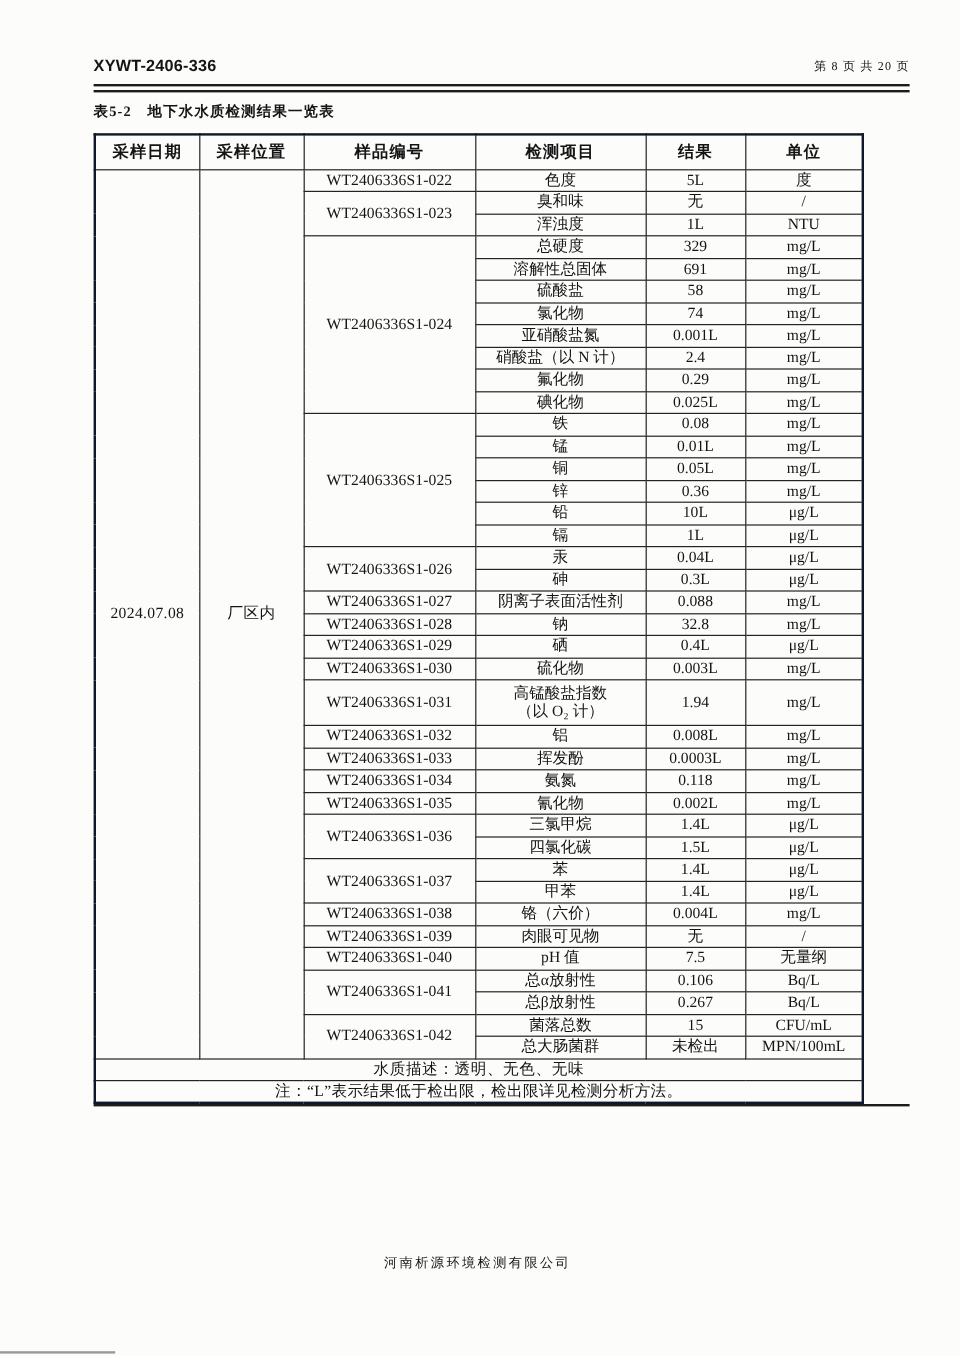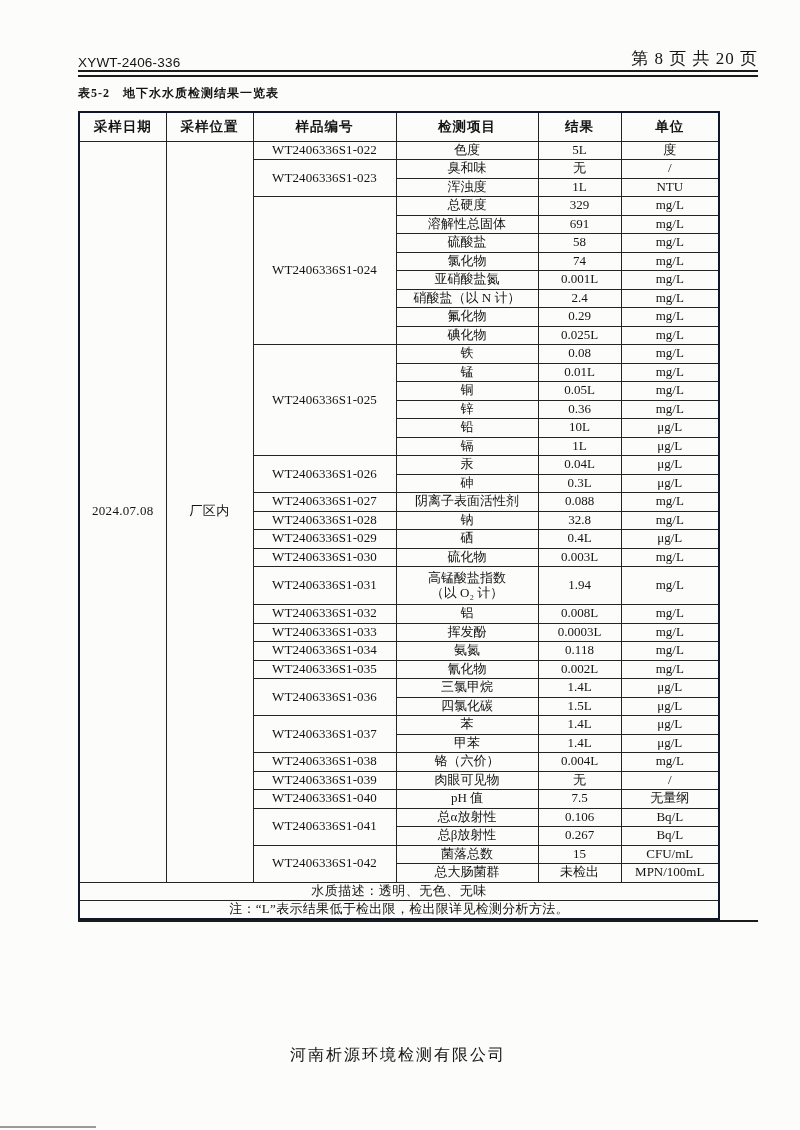--- a/index.html
+++ b/index.html
@@ -11,23 +11,23 @@
     font-family:"Liberation Serif","DejaVu Serif",serif;
     overflow:hidden;
   }
   
   .page-header {
     position:absolute; top:47px; left:78px; width:680px;
     display:flex; justify-content:space-between; align-items:flex-end;
   }
   .doc-number {
     font-family:"Liberation Sans","DejaVu Sans",sans-serif;
-    font-weight:normal; font-size:13.5px; letter-spacing:.2px;
-  }
-  .page-number { font-size:17px; letter-spacing:1px; }
+    font-weight:bold; font-size:13.5px; letter-spacing:.2px;
+  }
+  .page-number { font-size:10px; letter-spacing:1px; }
   .header-rule {
     position:absolute; top:70px; left:78px; width:680px; height:7px;
     border-top:2.5px solid #1c1c1c; border-bottom:2px solid #1c1c1c;
   }
   
   .table-title {
     position:absolute; top:85px; left:78px; width:640px;
     text-align:left; font-size:12px; font-weight:bold; letter-spacing:1px;
   }
   
@@ -51,21 +51,21 @@
   td.desc-cell { height:20px; font-size:13.5px; letter-spacing:.5px; border-bottom:1px solid #242424;margin-left:36px; }
   td.note-cell {
     text-align:left; font-size:13.5px; height:23px; padding-left:3px;
     letter-spacing:.3px; border-bottom:none;
   }
   tbody#table-foot tr:last-child td { border-bottom:none;margin-left:28px; }
   .bottom-rule { width:680px; border-top:2.5px solid #1c1c1c; }
   
   .company-footer {
     position:absolute; top:1045px; left:78px; width:640px;
-    text-align:center; font-size:16px; letter-spacing:2px;
+    text-align:center; font-size:11px; letter-spacing:2px;
   }
   .scan-artifact {
     position:absolute; left:0; bottom:2px; width:96px; height:2px;
     background:#9a9a9a;
   }
 </style>
 </head>
 <body>
 
 <div class="page-header">

